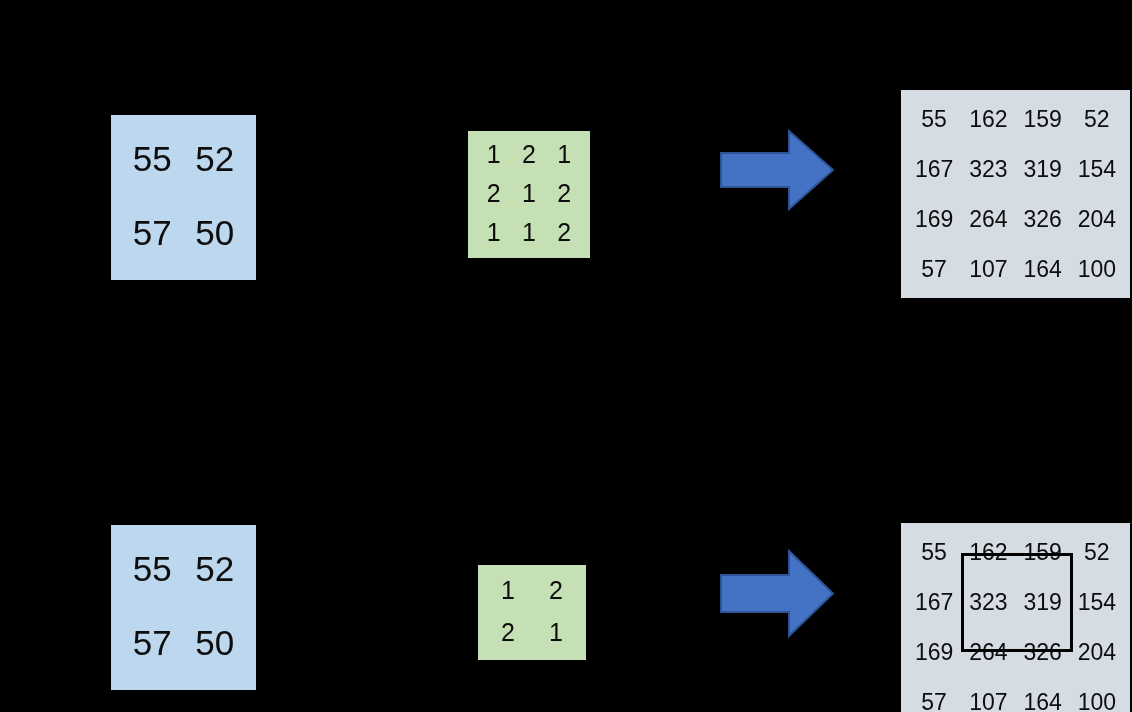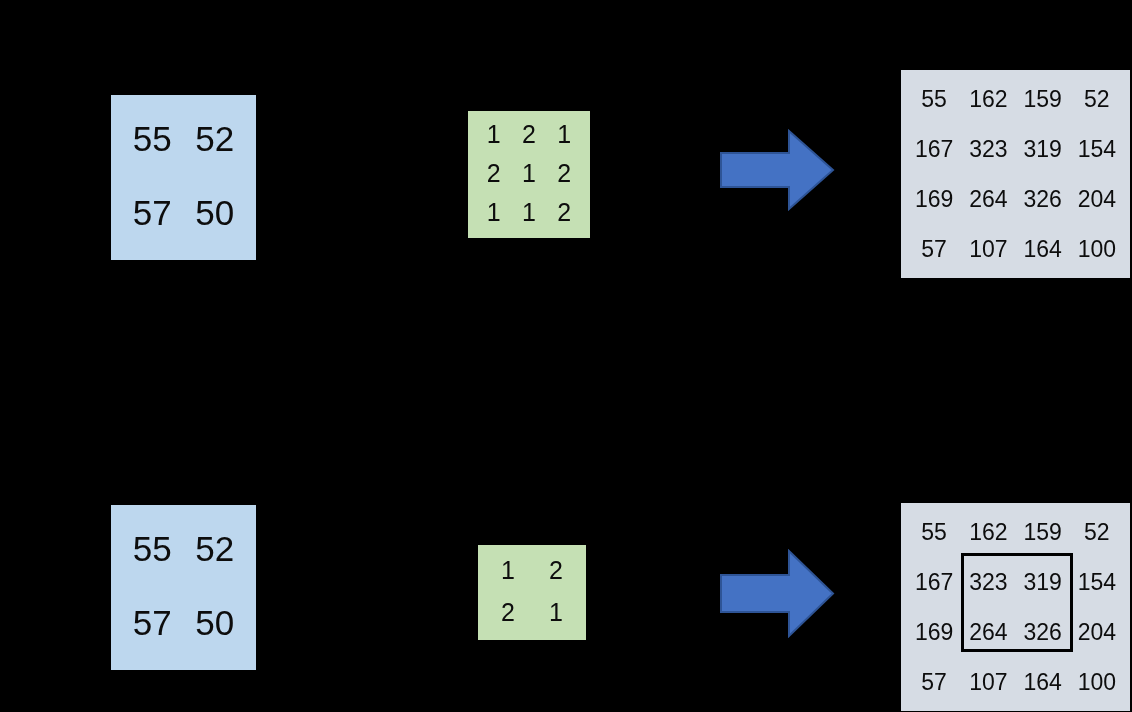--- a/index.html
+++ b/index.html
@@ -24,20 +24,21 @@
     background: #000000;
   }
 
   
   .matrix {
     position: absolute;
     box-sizing: border-box;
     display: grid;
     align-items: center;
     justify-items: center;
+    margin-top: 20px;
   }
   .matrix .cell {
     color: #0d0d0d;
     line-height: 1;
     text-align: center;
     white-space: nowrap;
   }
 
   
   .m-input {

